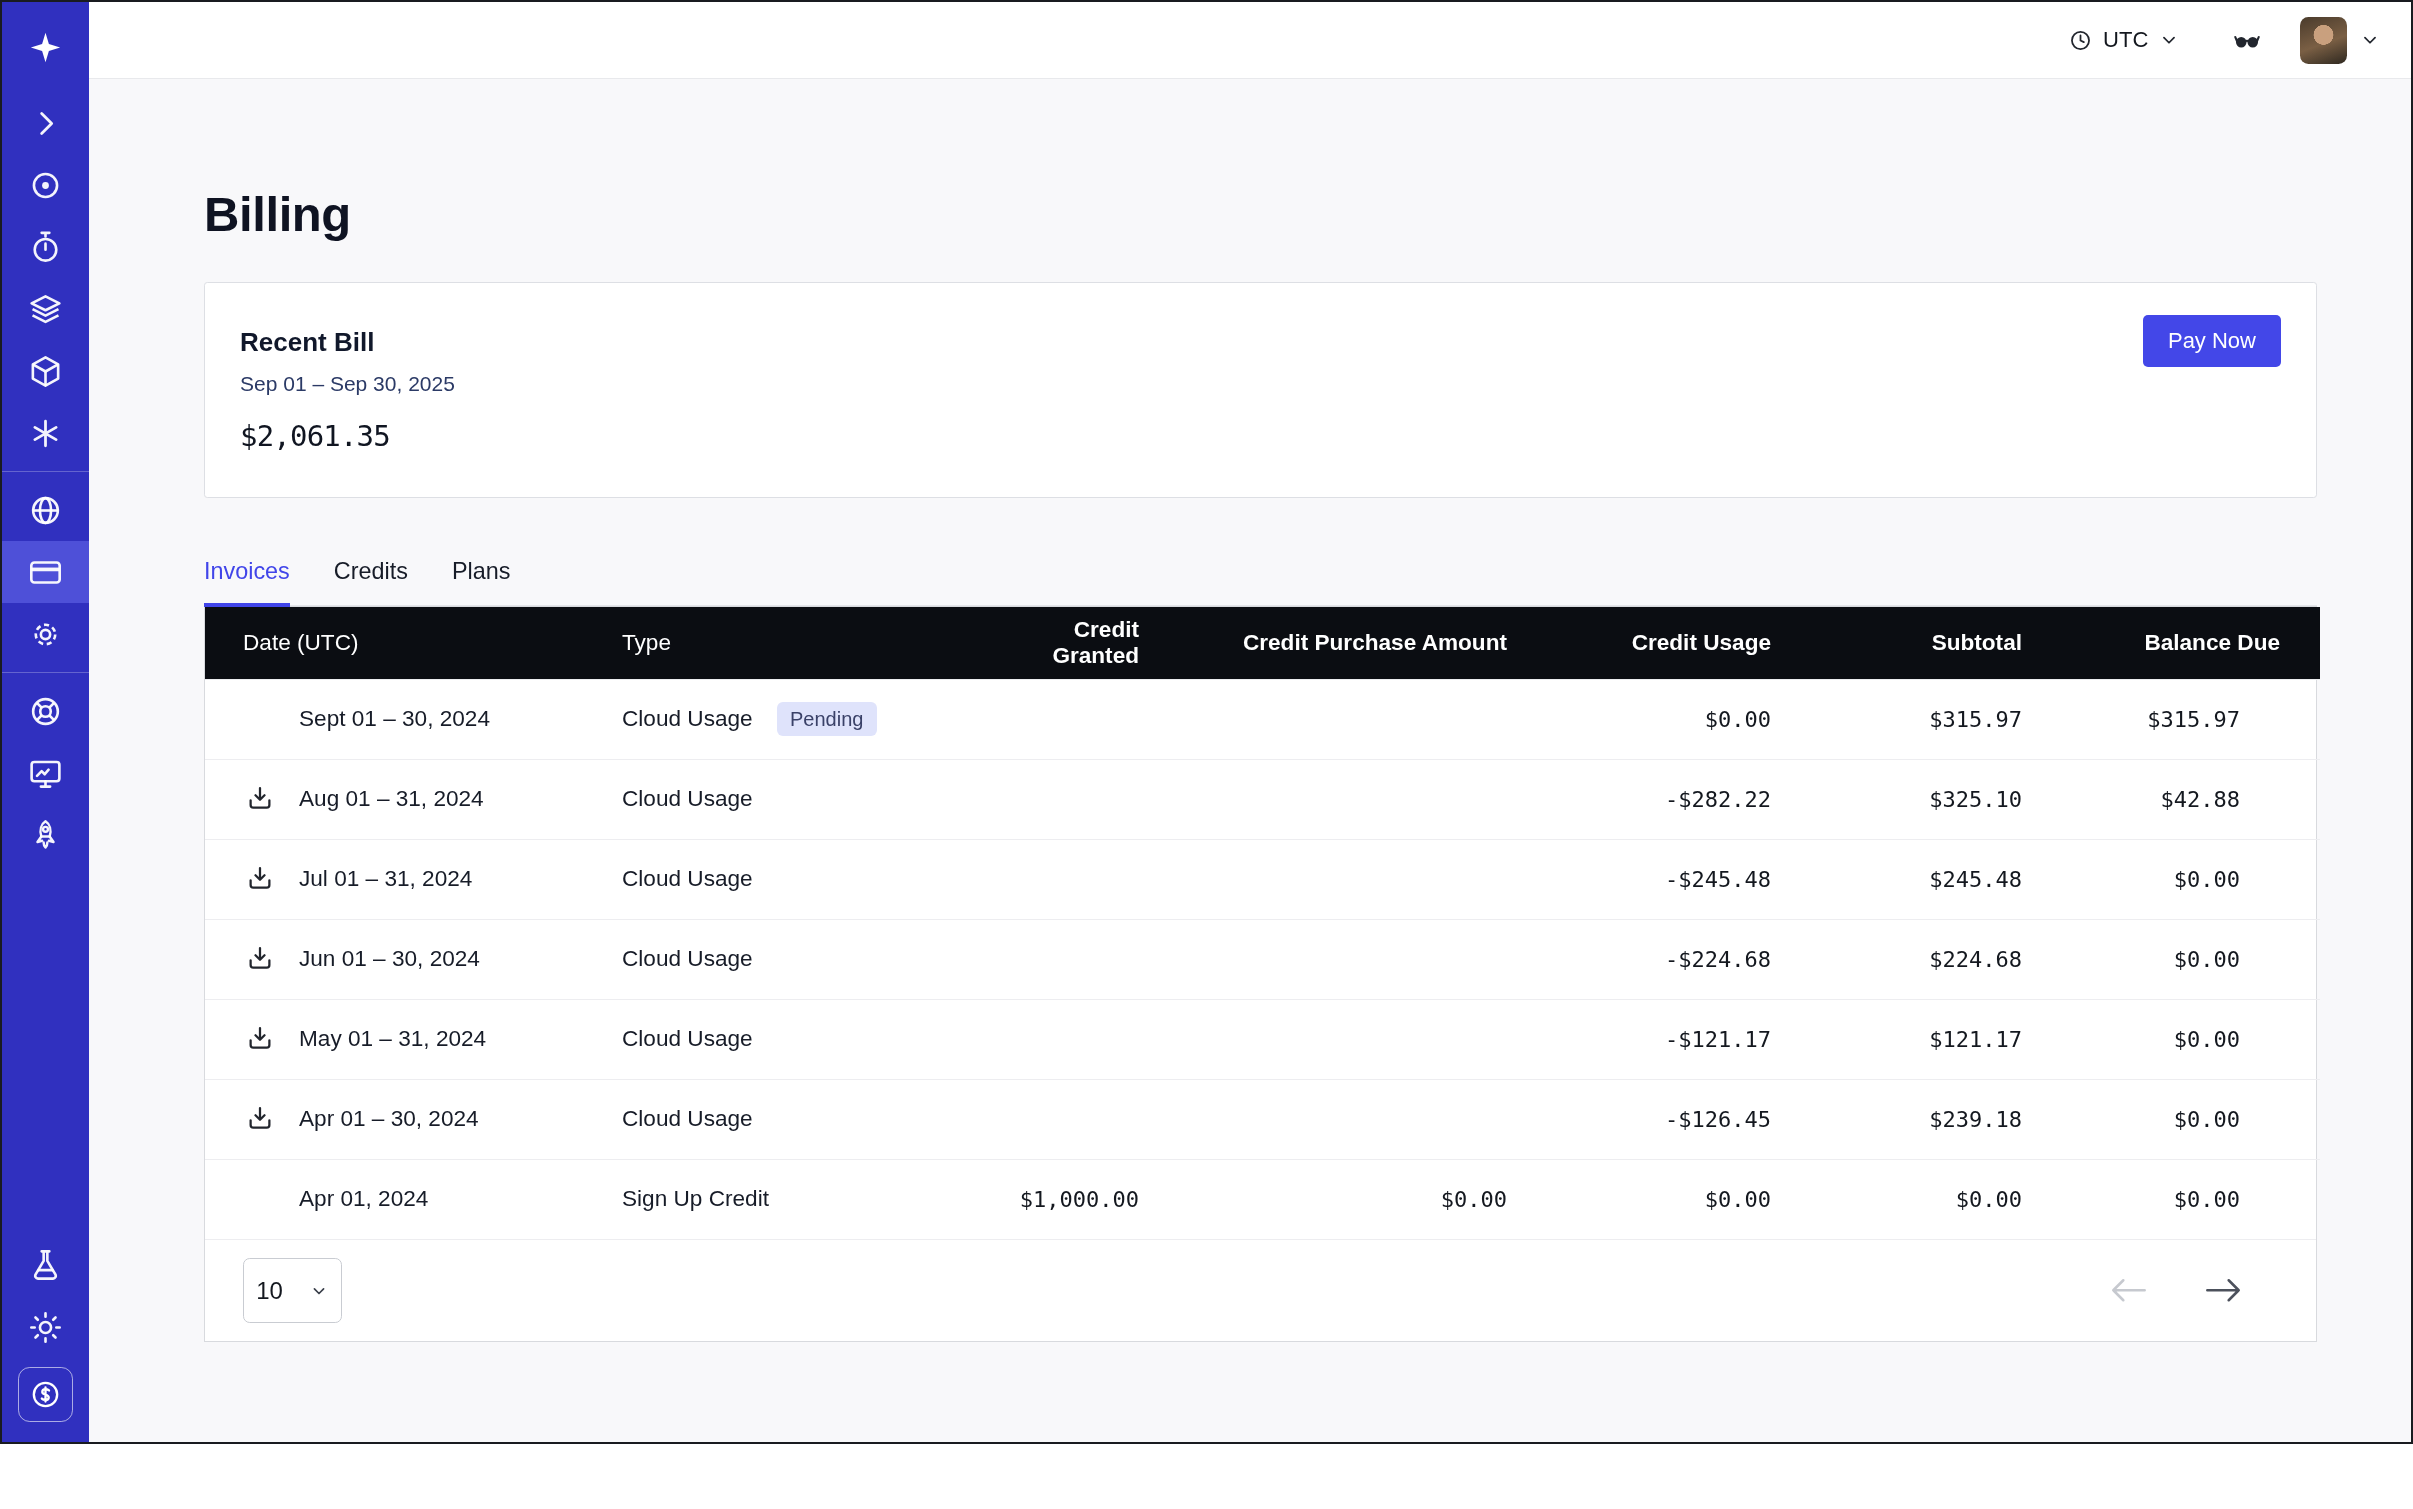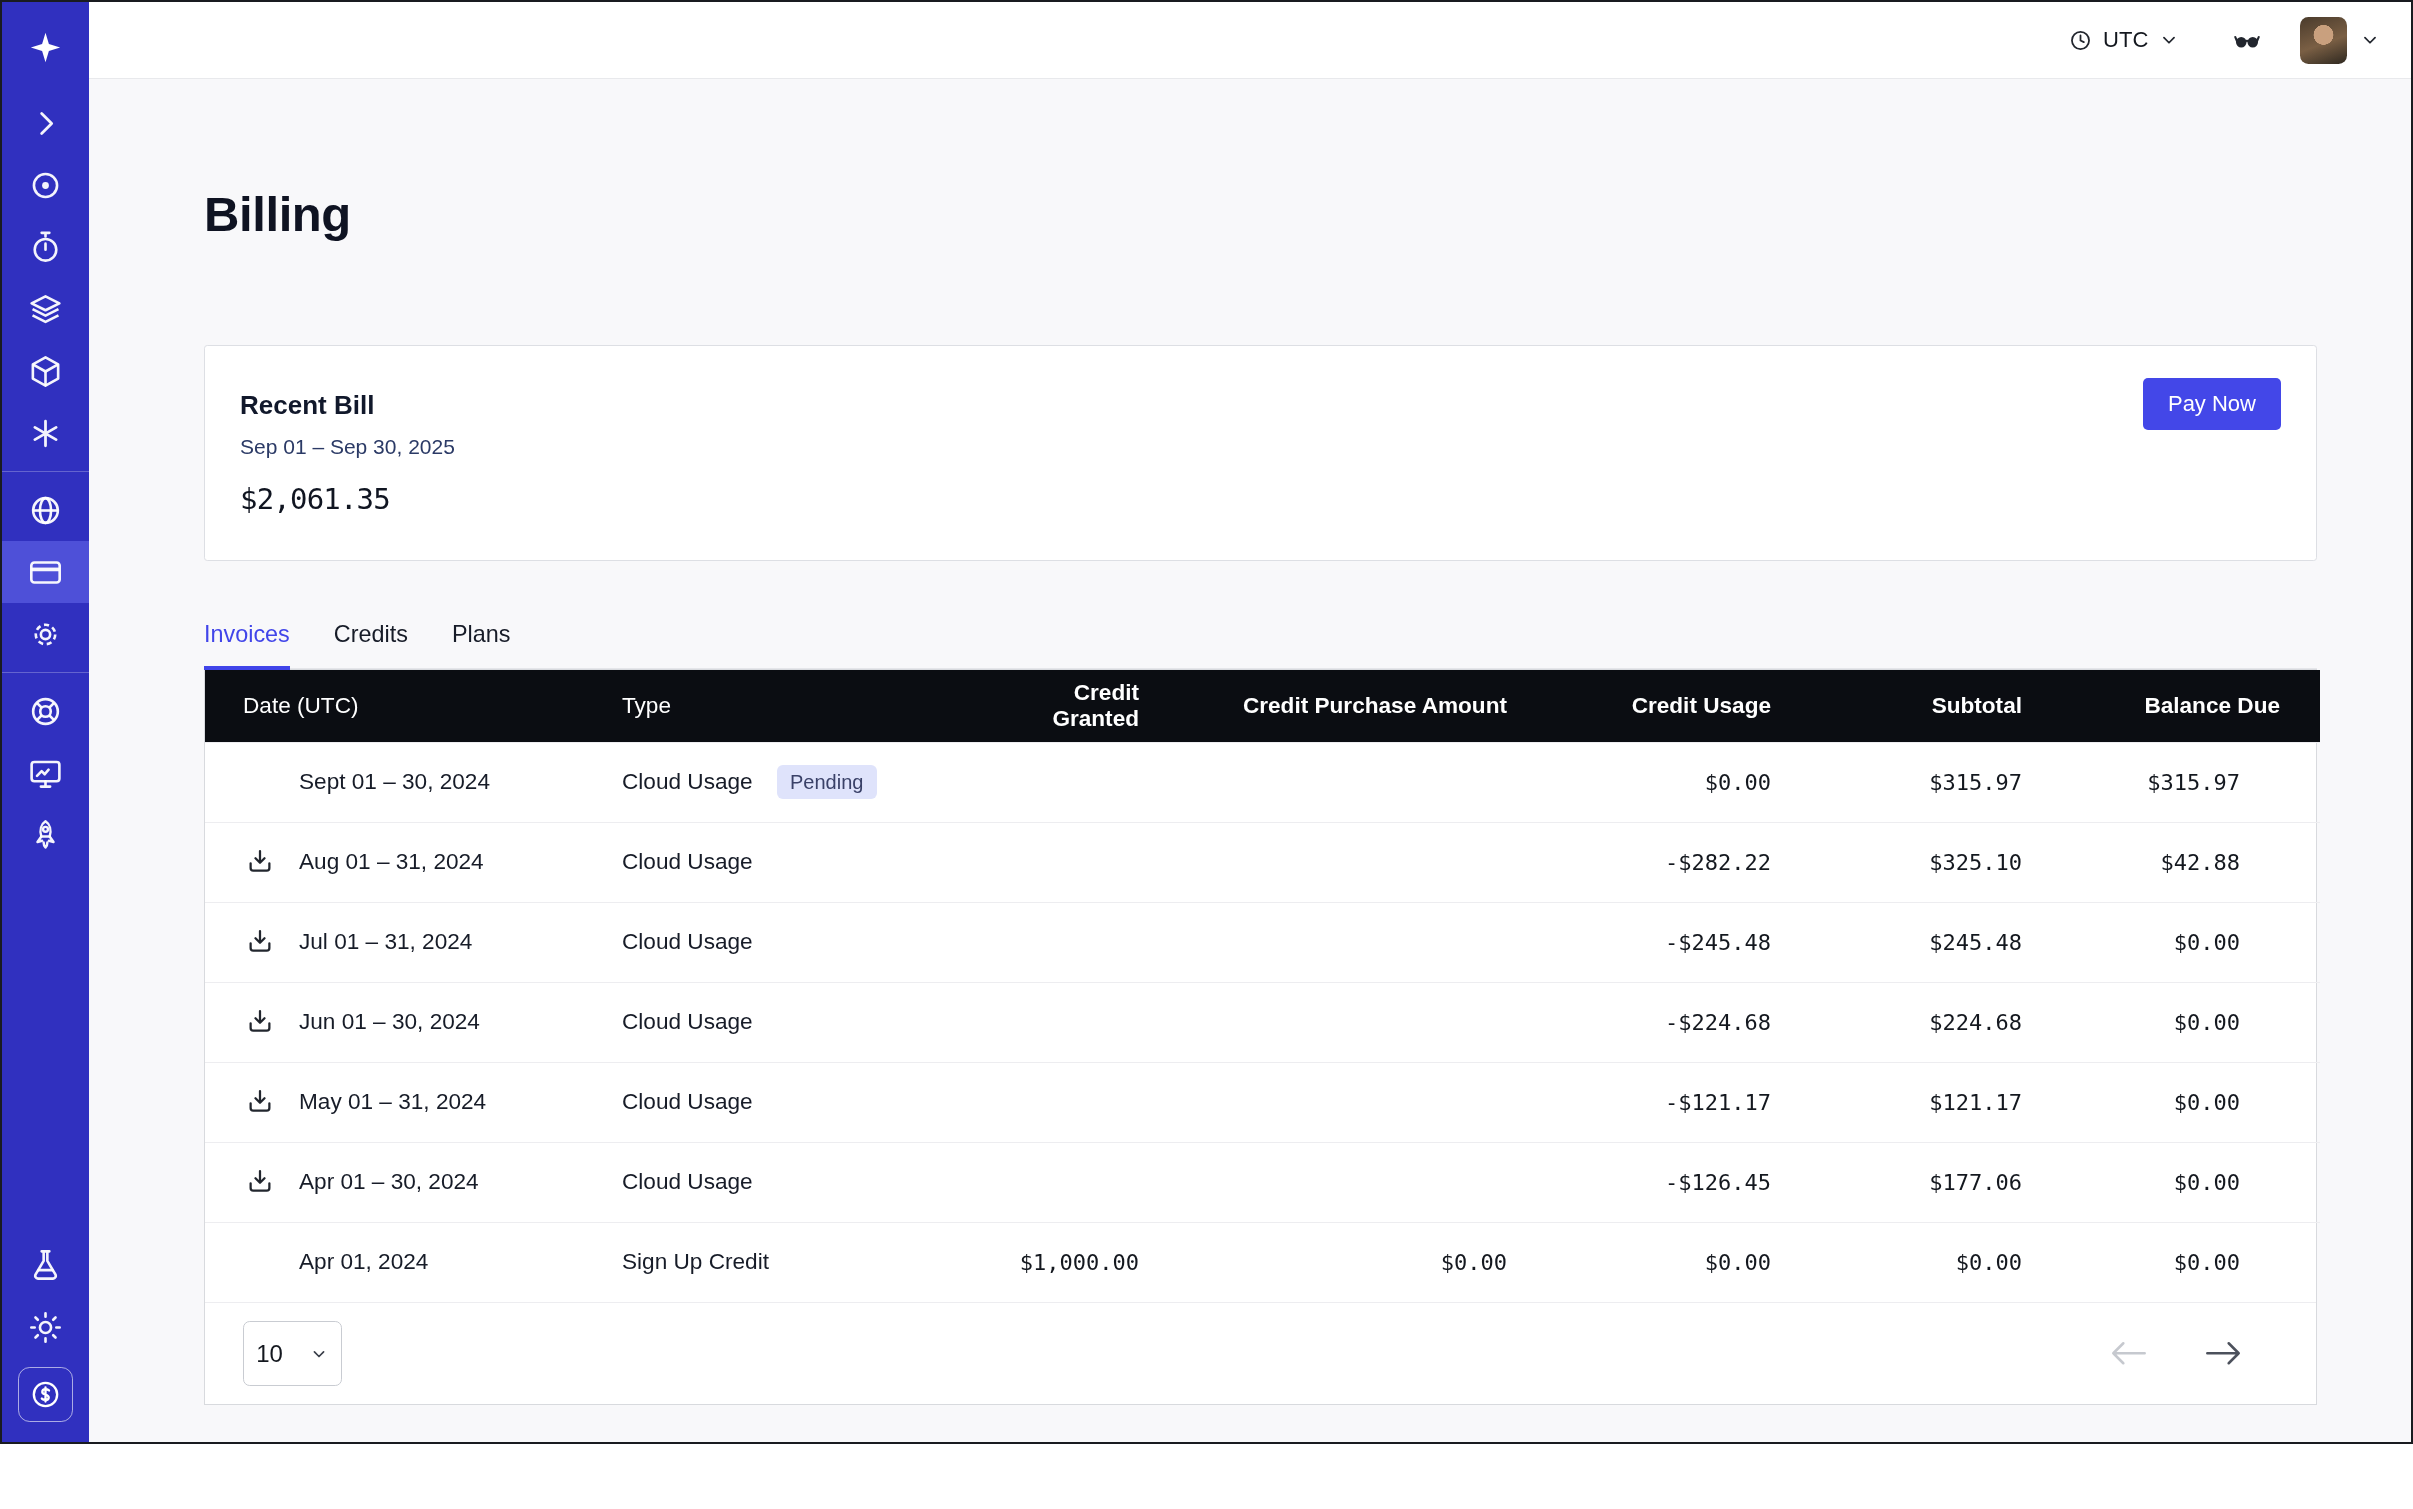--- a/index.html
+++ b/index.html
@@ -30,21 +30,21 @@
   .goggles-btn { margin-right:38px; color:#22262e; cursor:pointer; display:flex; }
   .account { display:flex; align-items:center; gap:11.7px; cursor:pointer; }
   .avatar { width:47px; height:47px; border-radius:8.4px;
     background: radial-gradient(circle at 50% 38%, #c9a07e 0 26%, rgba(0,0,0,0) 27%),
                 linear-gradient(160deg, #4a3b2c 0%, #7a5f44 55%, #2e2820 100%); }
 
   .content { flex:1; padding:0 94px 0 115px; }
   .page-title { font-size:49px; font-weight:700; color:#0f1322; margin:107px 0 0 0; letter-spacing:-0.4px; }
 
   
-  .cards { display:flex; gap:47px; margin-top:103px; }
+  .cards { display:flex; gap:47px; margin-top:40px; }
   .card { flex:1; height:216px; background:#fff; border:1.7px solid #dddfe4; border-radius:3.3px; position:relative; }
   .card-title { position:absolute; top:44px; left:35px; font-size:26px; font-weight:600; color:#11182b; }
   .card-sub { position:absolute; top:89px; left:35px; font-size:21px; color:#2b3a66; }
   .card-amount { position:absolute; top:136px; left:35px; font-size:29px; font-weight:500;
     font-family:"DejaVu Sans Mono", monospace; color:#101521; letter-spacing:-0.8px; }
   .pay-btn { position:absolute; top:32px; right:35px; height:52px; padding:0 25px; background:#4347e8; color:#fff;
     font-size:22px; border:none; border-radius:5px; font-family:inherit; cursor:pointer; }
 
   
   .tabs { display:flex; gap:44px; margin-top:60px; border-bottom:1.7px solid #e5e6ea; }
@@ -405,21 +405,21 @@
                   </div>
                 </td>
               <td>
                   <div class="type-cell">
                     <span>Cloud Usage</span>
                   </div>
                 </td>
               <td class="num"></td>
               <td class="num"></td>
               <td class="num blue">-$126.45</td>
-              <td class="num">$177.06</td>
+              <td class="num">$239.18</td>
               <td class="num lastc">$0.00</td>
             </tr>
 
             <tr>
               <td>
                   <div class="cell-date">
                     <span class="dl-slot"></span>
                     <span>Apr 01, 2024</span>
                   </div>
                 </td>

